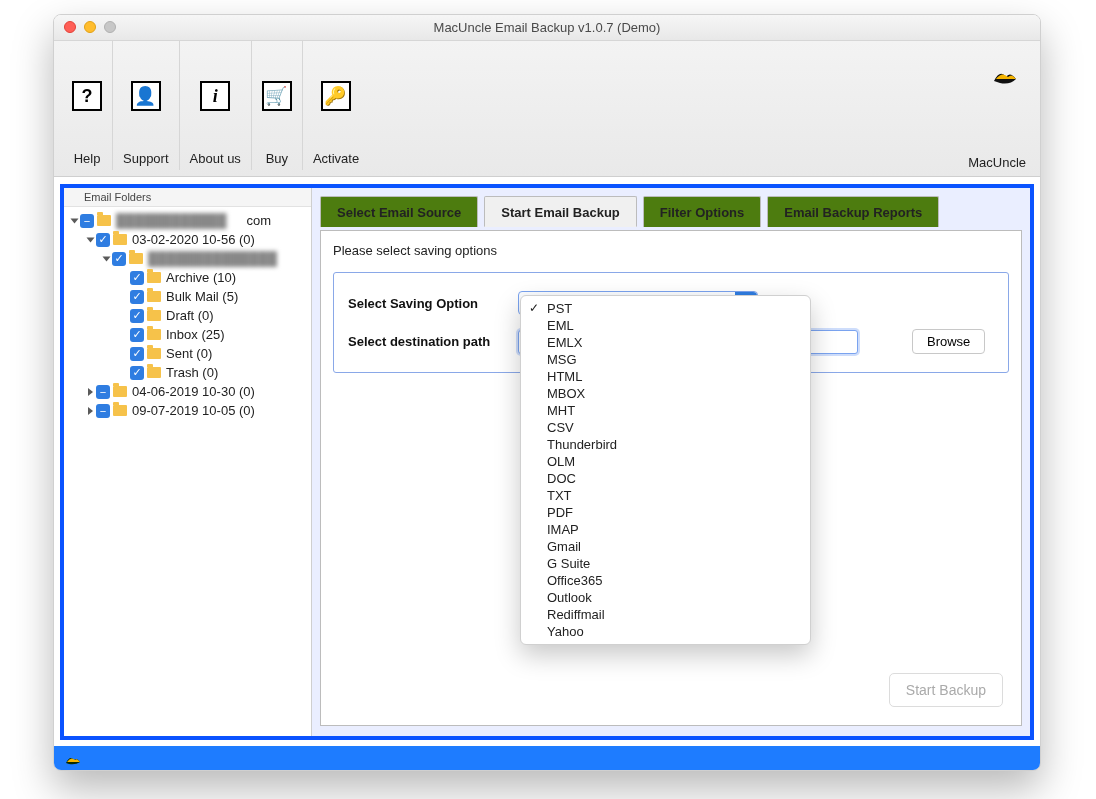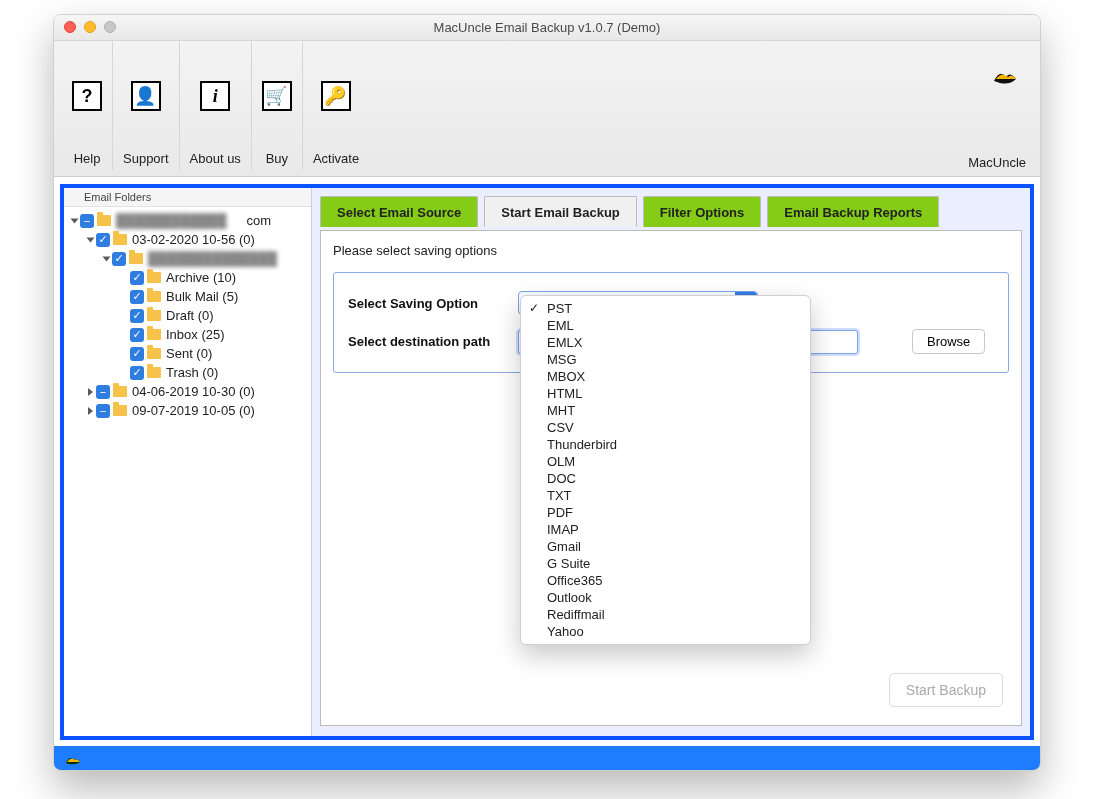--- a/index.html
+++ b/index.html
@@ -29,21 +29,21 @@
   .disc { width:0; height:0; border-left:5px solid #5a5a5a; border-top:4px solid transparent; border-bottom:4px solid transparent; margin-right:3px; }
   .disc.open { transform: rotate(90deg); }
   .sq { width:14px; height:14px; border-radius:3px; display:flex; align-items:center; justify-content:center; font-size:11px; color:#fff; margin-right:3px; }
   .sq.minus { background:#2f7de1; }
   .sq.check { background:#2f7de1; }
   .folder { width:14px; height:11px; background:#f6c24a; border-radius:1px; margin-right:5px; position:relative; }
   .folder:before{content:"";position:absolute;top:-3px;left:0;width:6px;height:3px;background:#f6c24a;border-radius:1px 1px 0 0;}
   .blur { filter: blur(2px); color:#888; }
   .content { flex:1; background:#eaeeff; position:relative; }
   .tabs { display:flex; gap:6px; padding:8px 8px 0 8px; }
-  .tab { background:#84cc16; border:1px solid #bcbcbc; border-bottom:none; padding:8px 16px 6px 16px; font-size:13px; font-weight:600; color:#222; border-radius:2px 2px 0 0; }
+  .tab { background:#4d7c0f; border:1px solid #bcbcbc; border-bottom:none; padding:8px 16px 6px 16px; font-size:13px; font-weight:600; color:#222; border-radius:2px 2px 0 0; }
   .tab.active { background:#f0f0f0; border-bottom:1px solid #f0f0f0; position:relative; z-index:2; }
   .panel { position:absolute; left:8px; right:8px; top:42px; bottom:10px; background:#fff; border:1px solid #bcbcbc; padding:12px; }
   .instr { font-size:13px; color:#222; margin-bottom:14px; }
   .fieldset { border:1px solid #8aa8e8; border-radius:3px; padding:18px 14px; position:relative; }
   .row { display:flex; align-items:center; margin-bottom:14px; }
   .row .lab { width:170px; font-size:13px; font-weight:600; color:#111; }
   .selbtn { width:240px; height:24px; border:1px solid #7aa3ef; border-radius:4px; background:linear-gradient(#fbfdff,#eef4ff); position:relative; }
   .selbtn .cap { position:absolute; right:0; top:0; bottom:0; width:22px; background:#2f7de1; border-radius:0 4px 4px 0; display:flex; flex-direction:column; align-items:center; justify-content:center; gap:2px;}
   .cap .ar{width:0;height:0;border-left:4px solid transparent;border-right:4px solid transparent;}
   .cap .up{border-bottom:4px solid #fff;}
@@ -207,22 +207,22 @@
         <path d="M3 13 Q7 7 11 11 Q13 9 16 13" fill="#f5b400"></path>
       </svg>
   </div>
 </div>
 
 <div class="dropdown" id="dd">
     <div class="dditem sel">PST</div>
     <div class="dditem">EML</div>
     <div class="dditem">EMLX</div>
     <div class="dditem">MSG</div>
+    <div class="dditem">HTML</div>
     <div class="dditem">MBOX</div>
-    <div class="dditem">HTML</div>
     <div class="dditem">MHT</div>
     <div class="dditem">CSV</div>
     <div class="dditem">Thunderbird</div>
     <div class="dditem">OLM</div>
     <div class="dditem">DOC</div>
     <div class="dditem">TXT</div>
     <div class="dditem">PDF</div>
     <div class="dditem">IMAP</div>
     <div class="dditem">Gmail</div>
     <div class="dditem">G Suite</div>

